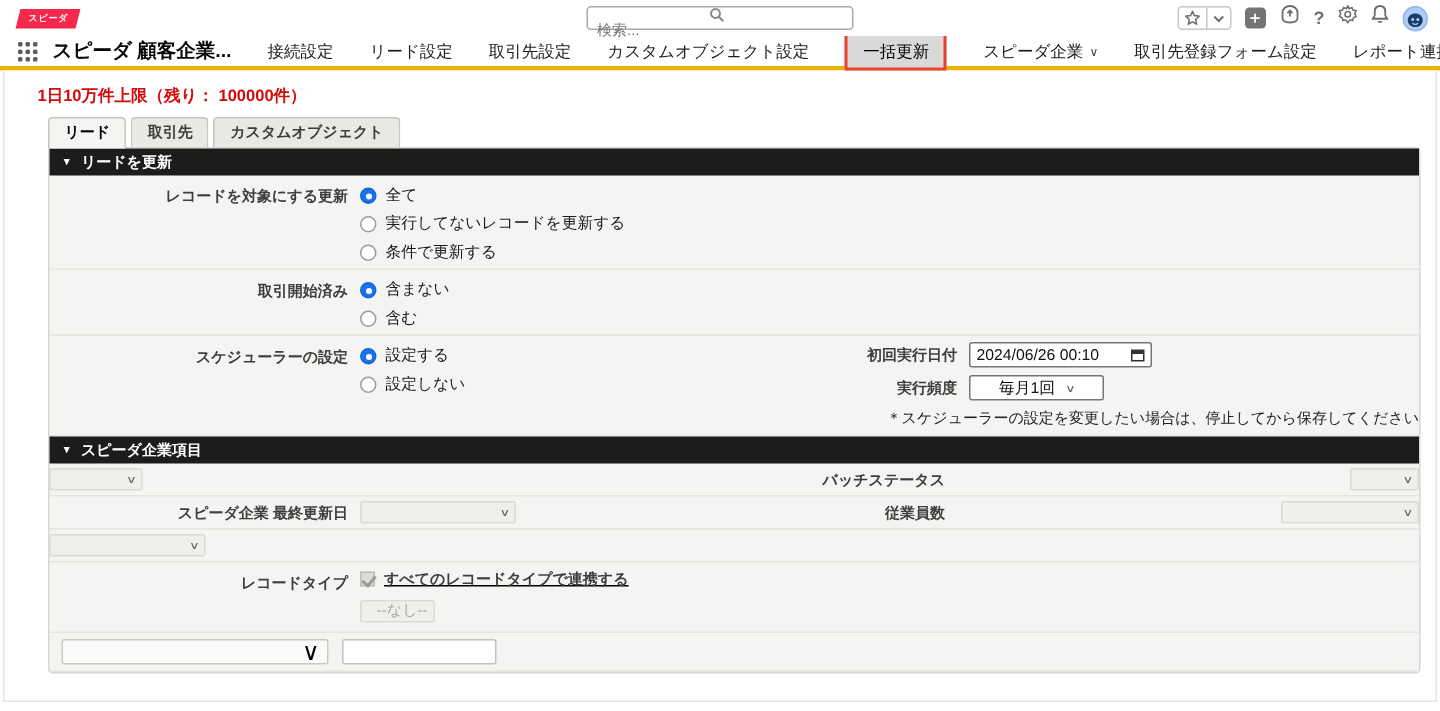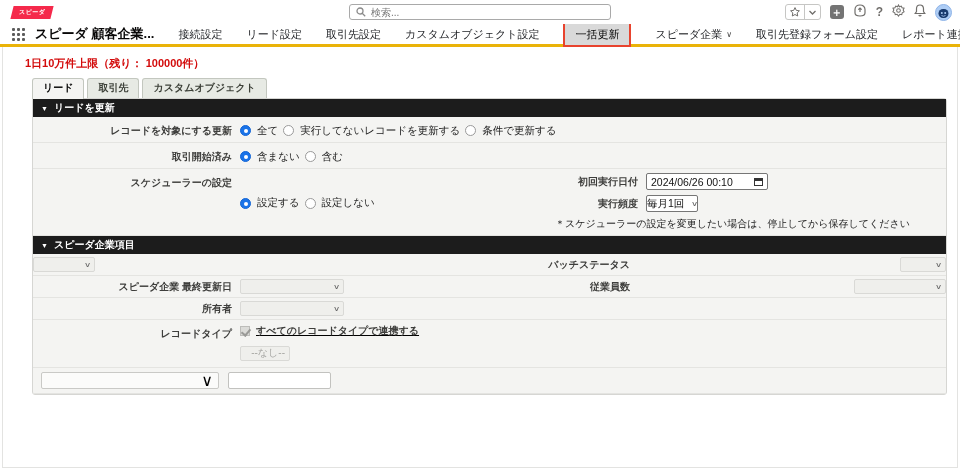--- a/index.html
+++ b/index.html
@@ -2,21 +2,21 @@
 <html><head>
 <meta charset="utf-8">
 <style>
   * { box-sizing: border-box; margin: 0; padding: 0; }
   html,body { width:960px; height:474px; overflow:hidden; background:#fff;
     font-family:"Liberation Sans", sans-serif; }
   
   .topbar { height:24px; display:flex; align-items:center; padding:0 8px; position:relative; background:#fff; }
   .logo { width:40px; height:13px; background:#f5294b; transform:skewX(-14deg); display:flex; align-items:center; justify-content:center; margin-left:4px; }
   .logo span { transform:skewX(14deg); color:#fff; font-size:6px; font-weight:bold; letter-spacing:.5px; }
-  .search-wrap { position:absolute; left:50%; transform:translateX(-50%); top:4px; width:262px; height:16px; border:1px solid #a9a9a9; border-radius:3px; background:#fff; display:flex; align-items:center; padding:0 6px; color:#8a8a8a; }
+  .search-wrap { position:absolute; left:50%; transform:translateX(-50%); top:4px; width:178px; height:16px; border:1px solid #a9a9a9; border-radius:3px; background:#fff; display:flex; align-items:center; padding:0 6px; color:#8a8a8a;flex-direction:column; }
   .search-wrap svg { flex:0 0 auto; margin-right:5px; }
   .search-wrap input { border:none; outline:none; width:100%; font-size:10px; color:#444; background:transparent; font-family:inherit; }
   .top-icons { position:absolute; right:8px; top:3px; display:flex; align-items:center; gap:9px; color:#706e6b; }
   .fav-group { display:flex; border:1px solid #c6c6c4; border-radius:3px; height:16px; align-items:center; }
   .fav-group .seg { padding:0 4px; display:flex; align-items:center; height:100%; }
   .fav-group .seg + .seg { border-left:1px solid #c6c6c4; }
   .plus-btn { width:14px; height:14px; border-radius:3px; background:#747474; color:#fff; display:flex; align-items:center; justify-content:center; font-size:11px; font-weight:bold; line-height:1; }
   .qmark { font-size:12px; font-weight:bold; color:#706e6b; }
   .avatar { width:17px; height:17px; border-radius:50%; background:#aecdf5; overflow:hidden; display:flex; align-items:flex-end; justify-content:center; border:1px solid #8fb4e8; }
   
@@ -34,33 +34,33 @@
   .subtabs { display:flex; gap:3px; margin-left:9px; position:relative; z-index:2; }
   .subtab { font-size:10px; font-weight:bold; color:#3c4038; background:#e7eae4; border:1px solid #c3c7bf; border-bottom:none; border-radius:3px 3px 0 0; padding:2px 10px 3px; cursor:pointer; }
   .subtab.active { background:#f4f4f2; color:#000; margin-bottom:-1px; padding-bottom:4px; }
   .panel { margin:0 0 0 9px; border:1px solid #d6d6d3; background:#f4f4f2; border-radius:0 3px 3px 3px; }
   .secbar { background:#1c1c1c; color:#fff; font-size:10px; font-weight:bold; padding:2px 8px; display:flex; align-items:center; gap:6px; cursor:pointer; }
   .secbar .tri { font-size:7px; }
   .frow { display:flex; border-bottom:1px solid #e4e4e1; padding:4px 0; }
   .frow:last-child { border-bottom:none; }
   .lblcol { width:207px; padding-right:8px; text-align:right; font-size:10px; font-weight:bold; color:#3e3e3c; padding-top:3px; flex:0 0 auto; }
   .ctlcol { flex:1 1 auto; }
-  .radios { display:flex; flex-direction:row; gap:5px; padding-top:2px; }
+  .radios { display:flex; flex-direction:column; gap:5px; padding-top:2px; }
   .radio-item { display:flex; align-items:center; font-size:10.5px; color:#1b1b1b; cursor:pointer; }
   .rb { width:11px; height:11px; border-radius:50%; border:1px solid #9a9a9a; background:#fff; margin-right:6px; position:relative; flex:0 0 auto; }
   .rb.sel { background:#1a73e8; border-color:#1466d6; }
   .rb.sel::after { content:""; position:absolute; left:3px; top:3px; width:4px; height:4px; border-radius:50%; background:#fff; }
   .half-right { margin-left:auto; width:438px; flex:0 0 auto; }
   .sched-row { display:flex; align-items:center; margin-bottom:5px; }
   .sched-lbl { width:130px; text-align:right; font-size:10px; font-weight:bold; color:#3e3e3c; margin-right:8px; flex:0 0 auto; }
   .dtinput { width:122px; height:17px; border:1px solid #767676; border-radius:2px; background:#fff; font-size:10.5px; color:#111; display:flex; align-items:center; justify-content:space-between; padding:0 4px; cursor:text; }
   .cal { width:9px; height:8px; border:1px solid #333; border-top:3px solid #333; }
-  .selbox { height:17px; border:1px solid #767676; border-radius:2px; background:#fff; font-size:10.5px; color:#111; display:inline-flex; align-items:center; justify-content:space-between; padding:0 0; gap:8px; cursor:pointer; }
+  .selbox { height:17px; border:1px solid #767676; border-radius:2px; background:#fff; font-size:10.5px; color:#111; display:inline-flex; align-items:center; justify-content:space-between; padding:0 19px; gap:8px; cursor:pointer; }
   .selbox .chev, .dsel .chev { font-size:7px; color:#666; transform:scaleX(1.4); }
-  .sched-note { font-size:10px; color:#222; margin-left:47px; margin-top:3px; }
+  .sched-note { font-size:10px; color:#222; margin-left:47px; margin-top:3px;text-align:right; }
   .pairrow { display:flex; align-items:center; padding:3px 0; border-bottom:1px solid #e4e4e1; }
   .halfL { display:flex; align-items:center; flex:1 1 auto; }
   .halfR { display:flex; align-items:center; width:438px; flex:0 0 auto;justify-content:space-between; }
   .halfR .lbl { width:130px; }
   .lbl { width:207px; padding-right:8px; text-align:right; font-size:10px; font-weight:bold; color:#3e3e3c; flex:0 0 auto; }
   .dsel { height:15px; background:#efefec; border:1px solid #d9d9d6; border-radius:2px; display:inline-flex; align-items:center; justify-content:flex-end; padding:0 4px; color:#b5b5b2; font-size:9px; gap:6px; }
   .dsel.w60{width:62px}.dsel.w100{width:104px}.dsel.w45{width:46px}.dsel.w90{width:92px}.dsel.w48{width:50px; justify-content:flex-end; color:#a6a6a3; font-size:10px;}
   .cb { width:10px; height:10px; border:1px solid #bdbdba; background:#dcdcd9; margin-right:6px; position:relative; flex:0 0 auto; }
   .cb::after { content:""; position:absolute; left:2px; top:0px; width:4px; height:7px; border:solid #9a9a97; border-width:0 2px 2px 0; transform:rotate(40deg); }
   .cbl { font-size:10px; color:#3e3e3c; font-weight:bold; }
@@ -257,21 +257,20 @@
         <span class="lbl">従業員数</span>
         <span class="dsel w90">
             <span class="chev">∨</span>
           </span>
       </div>
     </div>
 
 
     <div class="pairrow">
       <div class="halfL">
-        <span class="lbl">所有者</span>
         <span class="dsel w100">
             <span class="chev">∨</span>
           </span>
       </div>
     </div>
 
     <div class="frow" style="padding:4px 0 6px;">
       <div class="lblcol">レコードタイプ</div>
       <div class="ctlcol">
         <div style="display:flex;align-items:center;margin-bottom:4px;text-decoration:underline;">

